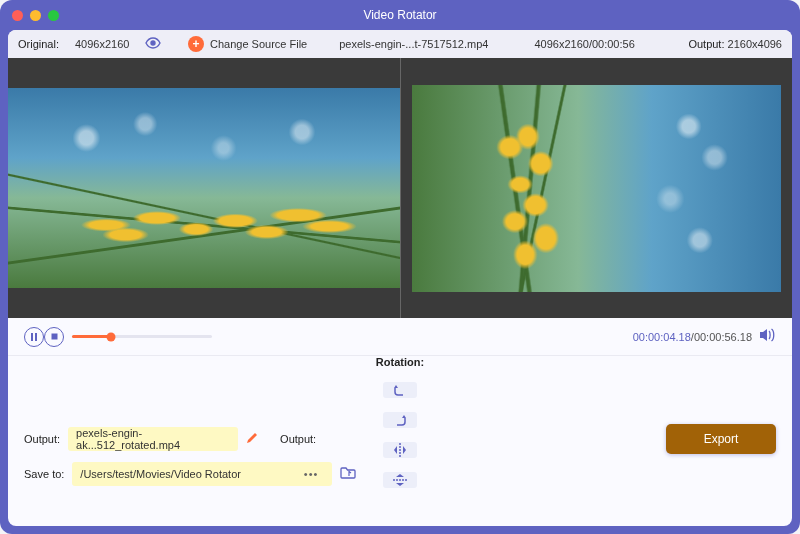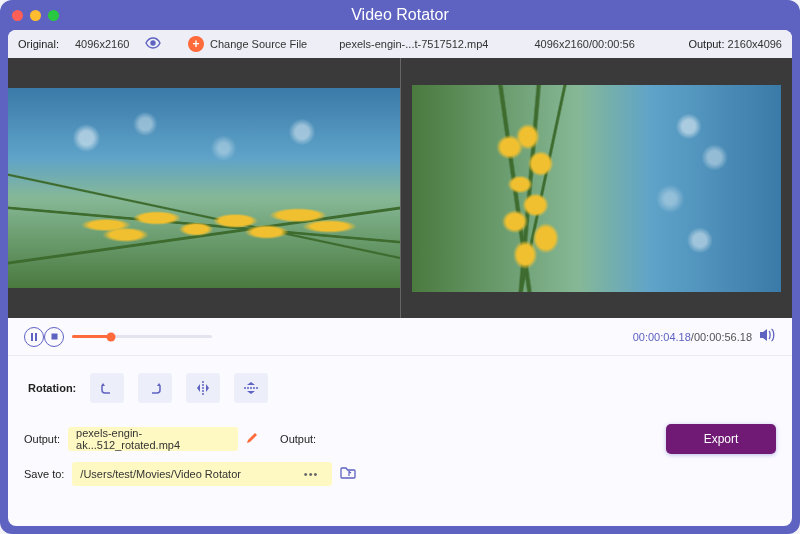--- a/index.html
+++ b/index.html
@@ -2,21 +2,21 @@
 <html><head>
 <meta charset="utf-8">
 <style>
   * { box-sizing: border-box; margin: 0; padding: 0; font-family: -apple-system, BlinkMacSystemFont, "Segoe UI", sans-serif; }
   body { background: #f4f4f8; width: 800px; height: 534px; overflow: hidden; }
   .window { width: 800px; height: 534px; background: #5e62c1; border-radius: 12px; overflow: hidden; display: flex; flex-direction: column; }
   .titlebar { height: 30px; display: flex; align-items: center; position: relative; }
   .traffic { display: flex; gap: 7px; margin-left: 12px; }
   .dot { width: 11px; height: 11px; border-radius: 50%; }
   .r { background: #ff5f57; } .y { background: #febc2e; } .g { background: #28c840; }
-  .title { position: absolute; left: 0; right: 0; text-align: center; color: #fff; font-size: 16px; font-weight: 500; }
+  .title { position: absolute; left: 0; right: 0; text-align: center; color: #fff; font-size: 12px; font-weight: 500; }
   .content { background: #fafaff; flex: 1; margin: 0 8px 8px 8px; border-radius: 8px; display: flex; flex-direction: column; overflow: hidden; }
   .infobar { height: 28px; background: #eeeef7; display: flex; align-items: center; font-size: 11px; color: #333; padding: 0 10px; gap: 10px; }
   .infobar .orig { display: flex; align-items: center; gap: 16px; width: 160px;}
   .eye { color: #5e62c1; font-size: 14px; }
   .change { display: flex; align-items: center; gap: 6px; }
   .plus { width: 16px; height: 16px; border-radius: 50%; background: #ff6b3a; color: #fff; display: flex; align-items: center; justify-content: center; font-size: 12px; font-weight: bold; }
   .infobar .fname { margin-left: 22px; }
   .infobar .res { margin-left: 36px; }
   .infobar .out { margin-left: auto; }
   .previews { height: 260px; background: #3a3a3a; display: flex; }
@@ -45,29 +45,29 @@
   .imgR .scene { transform: rotate(90deg) scale(1.8); }
   .controls { height: 38px; display: flex; align-items: center; padding: 0 16px; gap: 0; border-bottom: 1px solid #eaeaf2; }
   .cbtn { width: 20px; height: 20px; border: 1.5px solid #5e62c1; border-radius: 50%; display: flex; align-items: center; justify-content: center; color: #5e62c1; font-size: 9px; cursor: pointer; }
   .seek { flex: 0 0 auto; width: 140px; height: 3px; background: #e4e4ef; border-radius: 2px; position: relative; margin-left: 8px; margin-right: auto; }
   .seekfill { position: absolute; left: 0; top: 0; height: 100%; width: 28%; background: #ff6b3a; border-radius: 2px; }
   .seekknob { position: absolute; top: 50%; left: 28%; width: 9px; height: 9px; background: #ff6b3a; border-radius: 50%; transform: translate(-50%, -50%); }
   .time { font-size: 11px; }
   .time .cur { color: #5e62c1; }
   .time .tot { color: #555; }
   .vol { color: #5e62c1; font-size: 14px; margin-left: 8px; }
-  .rotation { height: 64px; display: flex; align-items: center; padding: 0 20px; gap: 14px; font-size: 11px; font-weight: 600; }
+  .rotation { height: 64px; display: flex; align-items: center; padding: 0 20px; gap: 14px; font-size: 11px; font-weight: 600; flex-direction: column; }
   .rotbtn { width: 34px; height: 30px; background: #eceef9; border-radius: 3px; display: flex; align-items: center; justify-content: center; cursor: pointer; color: #5e62c1; }
   .rotbtn svg { width: 16px; height: 16px; }
   .outputrow { display: flex; align-items: center; padding: 4px 16px; font-size: 11px; gap: 8px; }
   .field { flex: 0 0 auto; background: #fef9c3; height: 24px; border-radius: 3px; display: flex; align-items: center; padding: 0 8px; color: #333; }
   .fw1 { width: 170px; } .fw2 { width: 200px; } .fw3 { width: 260px; }
   .pen { color: #ff6b3a; font-size: 12px; }
   .gear { color: #5e62c1; margin-left: auto; font-size: 13px; }
-  .exportbtn { margin-left: auto; width: 110px; height: 30px; background: #701a75; color: #fff; border-radius: 5px; display: flex; align-items: center; justify-content: center; font-size: 12px; cursor: pointer; box-shadow: 0 1px 4px rgba(94,98,193,0.4); }
+  .exportbtn { margin-left: auto; width: 110px; height: 30px; background: #a16207; color: #fff; border-radius: 5px; display: flex; align-items: center; justify-content: center; font-size: 12px; cursor: pointer; box-shadow: 0 1px 4px rgba(94,98,193,0.4); }
   .dots { letter-spacing: 1px; color: #666; margin-left: auto; padding: 0 6px; cursor: pointer;}
   .folder { color: #5e62c1; font-size: 14px; cursor: pointer; }
   .lbl { color: #222; }
 </style>
 </head>
 <body>
 
 <div class="window">
   <div class="titlebar">
     <div class="traffic">

